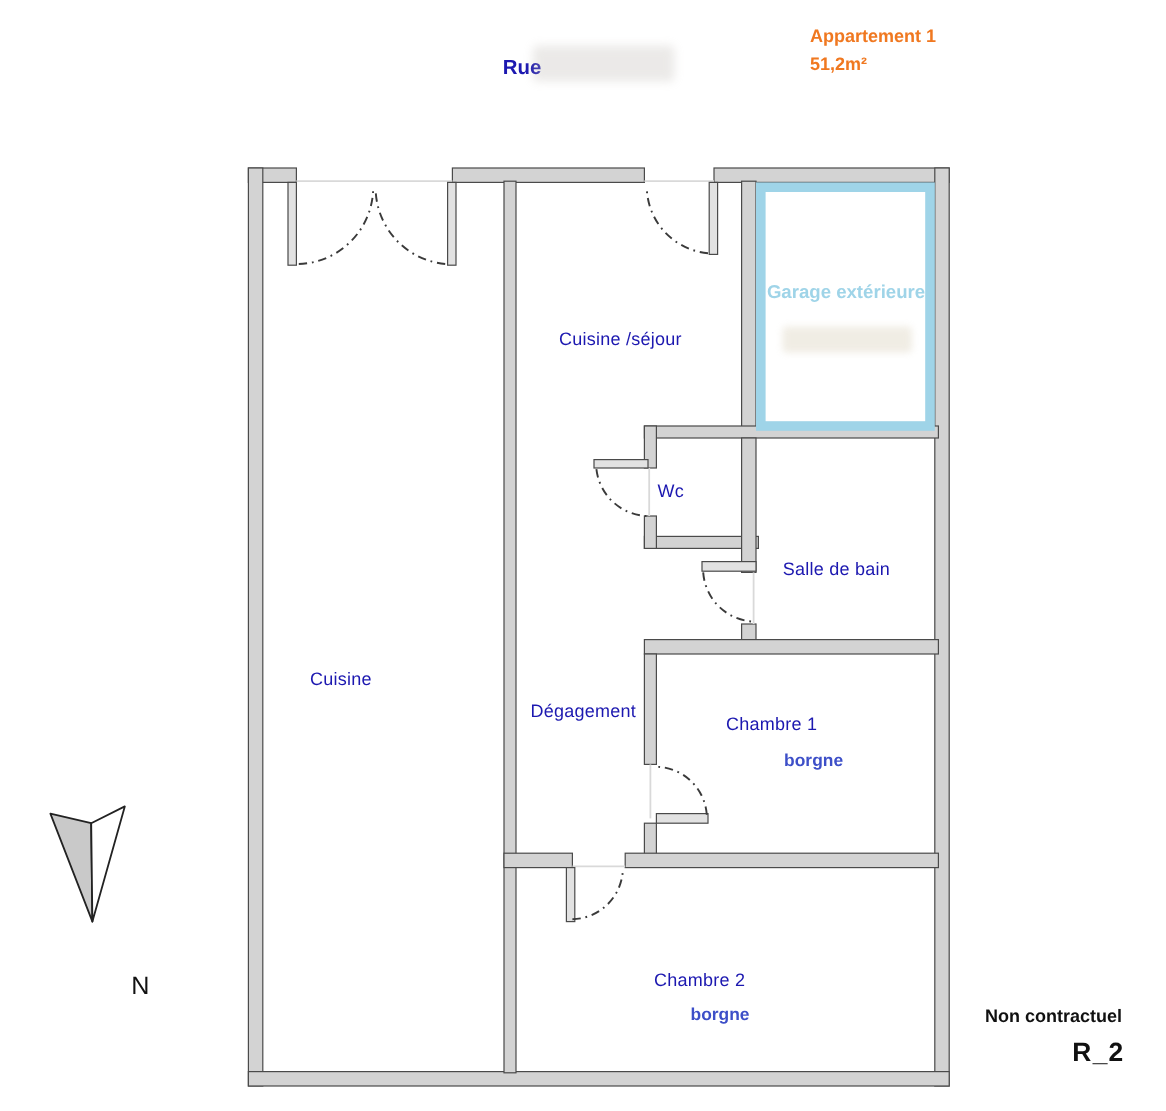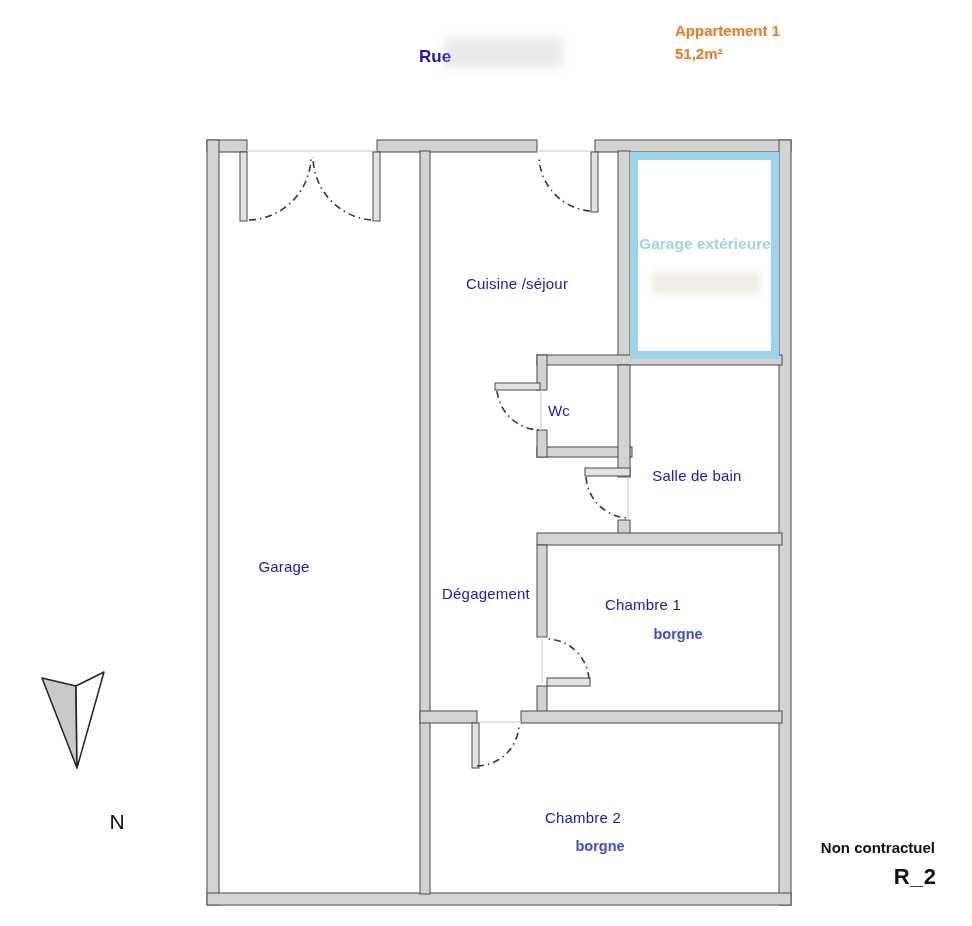--- a/index.html
+++ b/index.html
@@ -139,21 +139,21 @@
 
 <div class="abs center courtyard-label" style="left:705px;top:244px;">Garage extérieure</div>
 <div class="abs smudge2" style="left:652px;top:272px;width:108px;height:22px;"></div>
 
 <div class="abs center room-label" style="left:517px;top:283px;">Cuisine /séjour</div>
 
 <div class="abs center room-label" style="left:559px;top:410px;">Wc</div>
 
 <div class="abs center room-label" style="left:697px;top:451px;margin-top:24px;">Salle de bain</div>
 
-<div class="abs center room-label" style="left:284px;top:566px;">Garage</div>
+<div class="abs center room-label" style="left:284px;top:566px;">Cuisine</div>
 
 <div class="abs center room-label" style="left:486px;top:593px;">Dégagement</div>
 
 <div class="abs center room-label" style="left:643px;top:604px;">Chambre 1</div>
 <div class="abs center room-note" style="left:678px;top:634px;">borgne</div>
 
 <div class="abs center room-label" style="left:583px;top:817px;">Chambre 2</div>
 <div class="abs center room-note" style="left:600px;top:846px;">borgne</div>
 
 <div class="abs center north-letter" style="left:117px;top:822px;">N</div>

